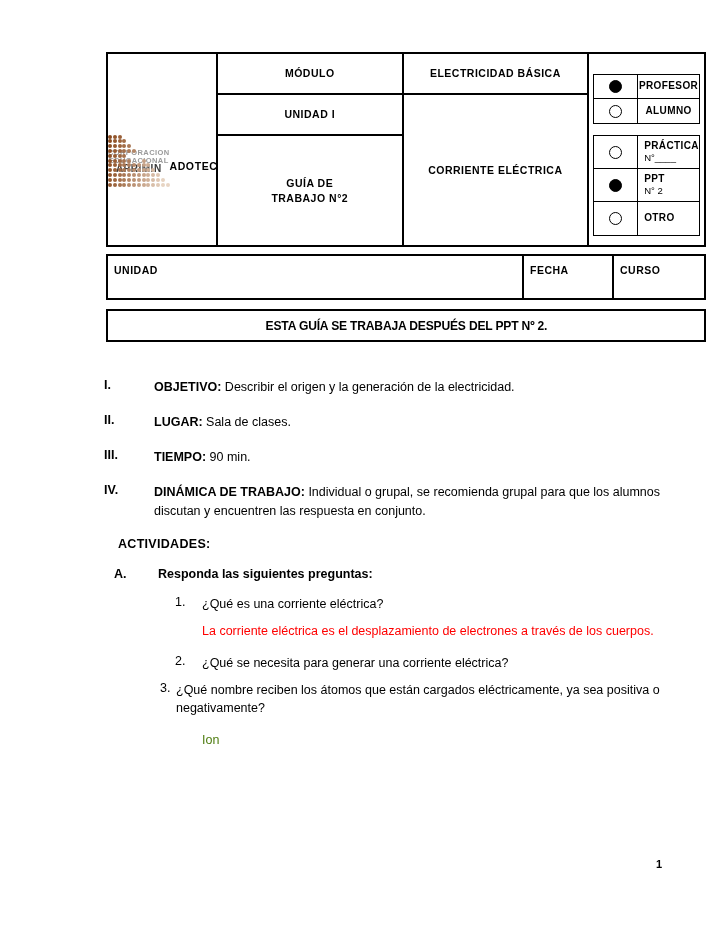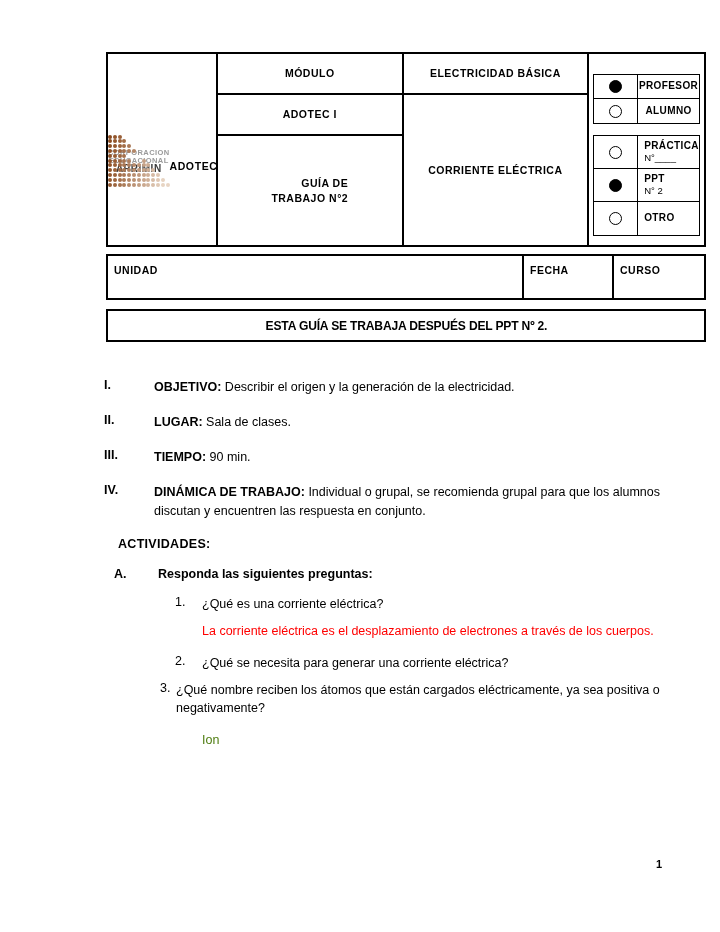--- a/index.html
+++ b/index.html
@@ -48,21 +48,21 @@
 
   .hdr-mid{ width:200px; border-right:2px solid #000; display:flex; flex-direction:column; }
   .hdr-right{ width:200px; border-right:2px solid #000; display:flex; flex-direction:column; }
   .hdr-far{ flex:1; display:flex; flex-direction:column; padding:3px 4px 3px 4px;margin-top:17px; }
 
   .cellrow{ display:flex; align-items:center; justify-content:center; }
   .r1{ height:41px; border-bottom:2px solid #000; }
   .r2{ height:41px; border-bottom:2px solid #000; }
   .r3{ flex:1; }
 
-  .lbl{ font-size:10.5px; font-weight:bold; letter-spacing:.5px; text-align:right; line-height:1.35; }
+  .lbl{ font-size:10.5px; font-weight:bold; letter-spacing:.5px; text-align:center; line-height:1.35; }
 
   
   .chk-tbl{
     border:1.5px solid #000; width:100%;
   }
   .chk-tbl .crow{ display:flex; border-bottom:1.5px solid #000; }
   .chk-tbl .crow:last-child{ border-bottom:none;justify-content:flex-end; }
   .chk-box{
     width:44px; display:flex; align-items:center; justify-content:center;
     border-right:1.5px solid #000;
@@ -232,21 +232,21 @@
         <span class="l3">APRIMIN</span>
       </div>
       <div class="adotec">ADOTEC</div>
     </div>
 
     <div class="hdr-mid">
       <div class="cellrow r1">
         <span class="lbl">MÓDULO</span>
       </div>
       <div class="cellrow r2">
-        <span class="lbl">ADOTEC I</span>
+        <span class="lbl">UNIDAD I</span>
       </div>
       <div class="cellrow r3">
         <span class="lbl">
           <span>GUÍA DE</span><br>
           <span>TRABAJO N°2</span>
         </span>
       </div>
     </div>
 
     <div class="hdr-right">

